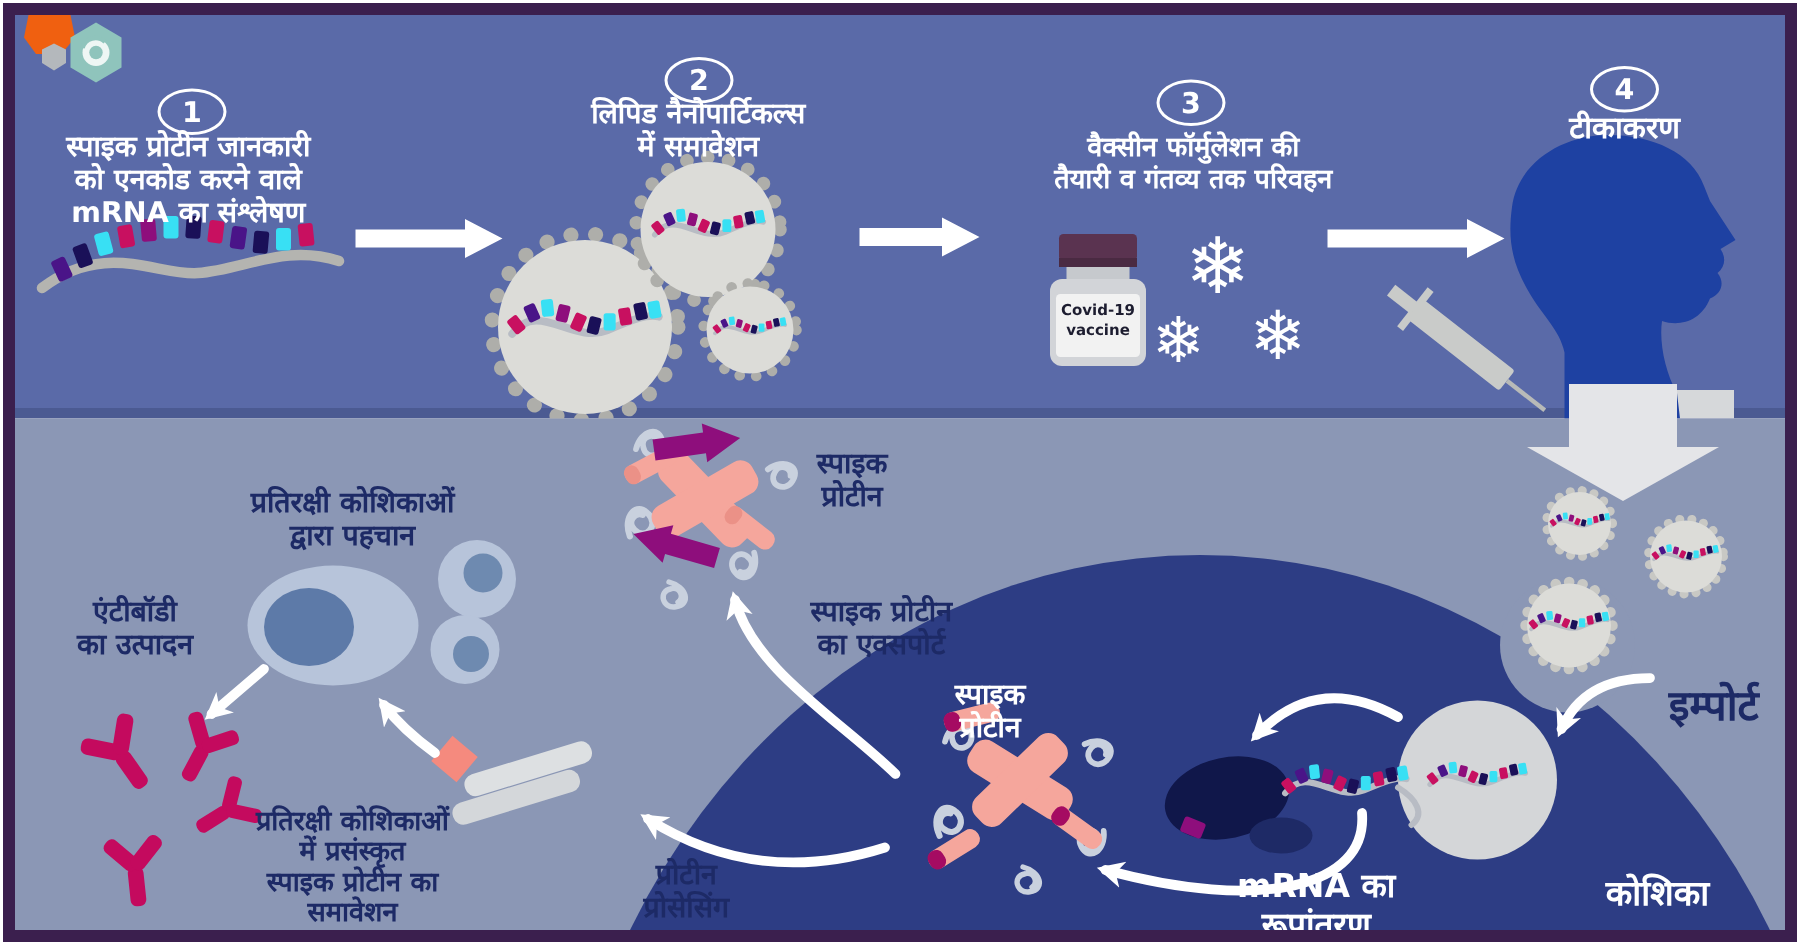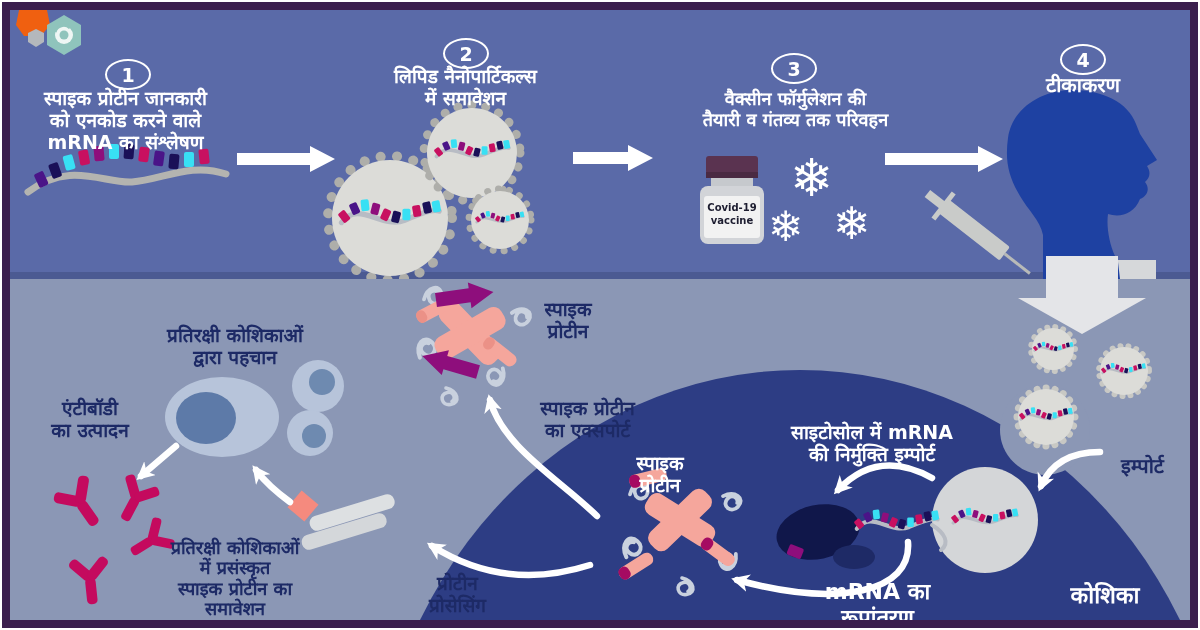--- a/index.html
+++ b/index.html
@@ -289,23 +289,21 @@
   <div class="lbl lbl-dark" style="left:125px;top:538px;width:220px;font-size:18px;line-height:1.13;">प्रतिरक्षी कोशिकाओं
 में प्रसंस्कृत
 स्पाइक प्रोटीन का
 समावेशन</div>
   <div class="lbl lbl-dark" style="left:508px;top:298px;width:120px;font-size:19px;">स्पाइक
 प्रोटीन</div>
   <div class="lbl lbl-dark" style="left:500px;top:397px;width:175px;font-size:19px;">स्पाइक प्रोटीन
 का एक्सपोर्ट</div>
   <div class="lbl lbl-light" style="left:600px;top:452px;width:120px;font-size:19px;">स्पाइक
 प्रोटीन</div>
-  <div class="lbl lbl-light" style="left:752px;top:421px;width:240px;font-size:19px;">साइटोसोल में mRNA
-की निर्मुक्ति  इम्पोर्ट</div>
   <div class="lbl lbl-dark" style="left:385px;top:572px;width:145px;font-size:19px;">प्रोटीन
 प्रोसेसिंग</div>
   <div class="lbl lbl-light" style="left:795px;top:579px;width:165px;font-size:22px;">mRNA का
 रूपांतरण</div>
-  <div class="lbl lbl-dark" style="left:1095px;top:455px;width:95px;font-size:20px;">इम्पोर्ट</div>
-  <div class="lbl lbl-light" style="left:1030px;top:583px;width:150px;font-size:23px;font-family:Liberation Serif, serif;">कोशिका</div>
+  <div class="lbl lbl-dark" style="left:1095px;top:455px;width:95px;font-size:28px;">इम्पोर्ट</div>
+  <div class="lbl lbl-light" style="left:1030px;top:583px;width:150px;font-size:23px;">कोशिका</div>
 
   <div class="frame"></div>
 </div>
 
 </body></html>

